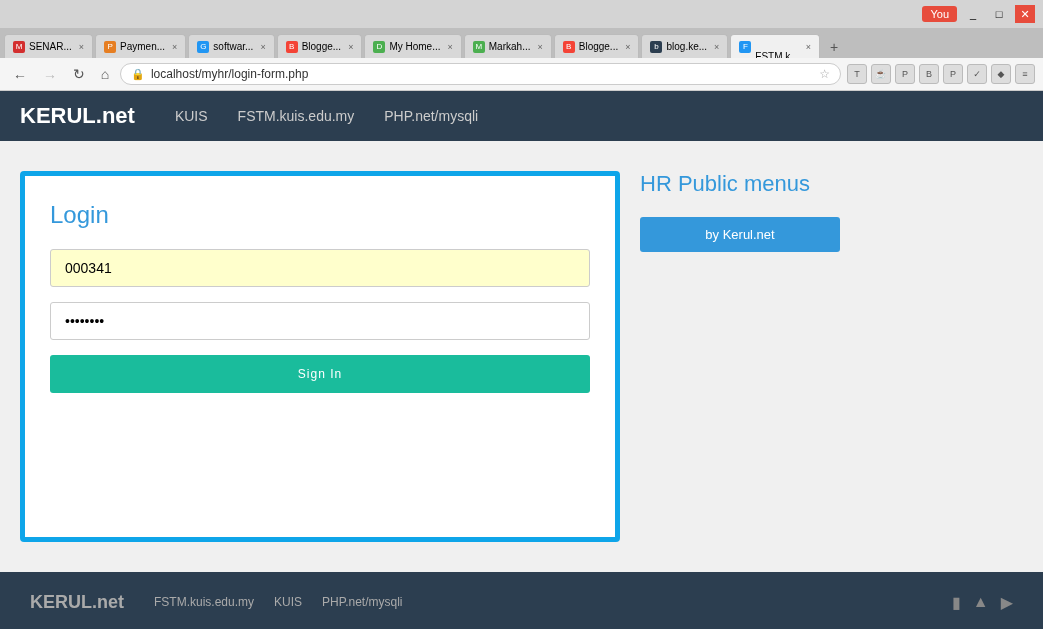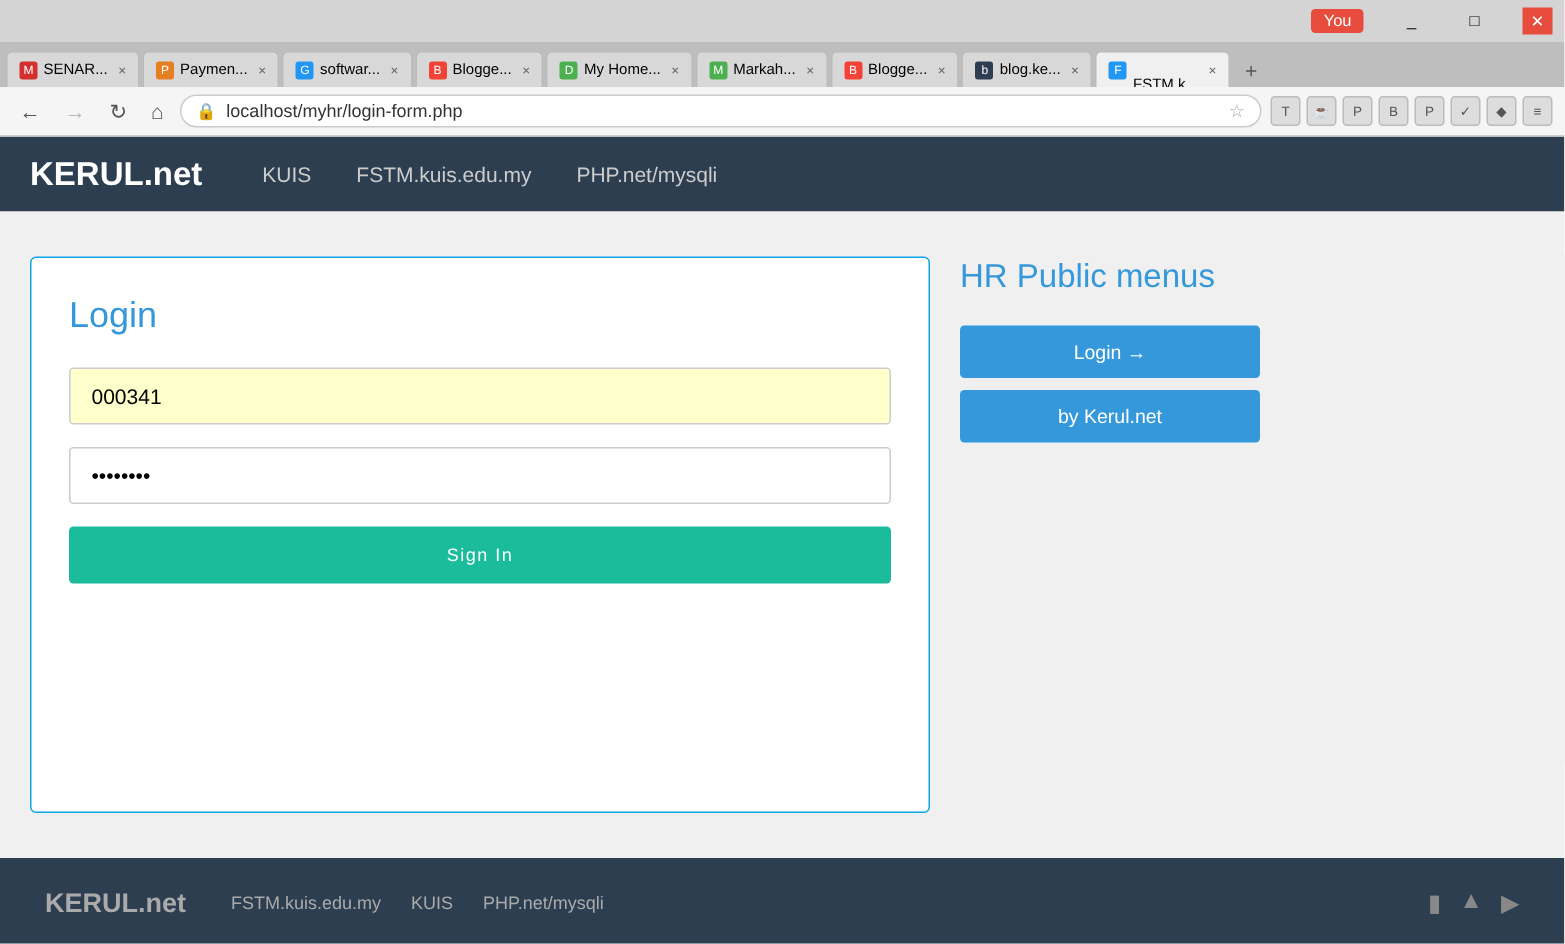--- a/index.html
+++ b/index.html
@@ -58,21 +58,21 @@
     .site-nav-links { display: flex; gap: 30px; }
     .nav-link { color: #ccc; text-decoration: none; font-size: 14px; }
 
     
     .site-content {
       display: flex; padding: 30px 20px; gap: 20px; background: #f0f0f0; min-height: calc(629px - 88px - 50px - 60px);
     }
 
     
     .login-card {
-      background: white; border: 1px solid #0ea5e9; border-radius: 4px; padding: 25px 25px; flex: 1; max-width: 600px;
+      background: white; border: 5px solid #0ea5e9; border-radius: 4px; padding: 25px 25px; flex: 1; max-width: 600px;
     }
     .login-title { color: #3498db; font-size: 24px; font-weight: normal; margin-bottom: 20px; }
     .form-input {
       width: 100%; padding: 10px 14px; border: 1px solid #ccc; border-radius: 3px; font-size: 14px;
       margin-bottom: 15px; outline: none;
     }
     .input-username { background: #ffffcc; }
     .signin-btn {
       width: 100%; padding: 12px; background: #1abc9c; color: white; border: none; border-radius: 3px;
       font-size: 12px; cursor: pointer; letter-spacing: 1px;
@@ -99,21 +99,21 @@
   </style>
 </head>
 <body>
 
 <div class="browser-chrome">
 
   <div class="title-bar">
     <div class="title-bar-left">
       
     </div>
-    <div style="display:flex; align-items:center; gap:22px;">
+    <div style="display:flex; align-items:center; gap:6px;">
       <span class="user-label">You</span>
       <button class="ctrl-btn ctrl-min">_</button>
       <button class="ctrl-btn ctrl-max">□</button>
       <button class="ctrl-btn ctrl-close">✕</button>
     </div>
   </div>
 
   <div class="tabs-row" id="tabs-row">
       <div class="browser-tab">
         <span style="width:12px;height:12px;background:#d32f2f;display:inline-block;border-radius:2px;font-size:8px;color:white;line-height:12px;text-align:center;flex-shrink:0;">M</span>
@@ -202,21 +202,20 @@
     <div class="login-card">
       <h2 class="login-title">Login</h2>
       <input class="form-input input-username" type="text" id="username-field" value="000341" style="">
       <input class="form-input" type="password" id="password-field" value="12345678" style="">
       <button class="signin-btn">Sign In</button>
     </div>
 
     <div class="hr-sidebar">
       <h3 class="hr-title">HR Public menus</h3>
       <div id="sidebar-buttons">
-          <button class="sidebar-btn">Login →</button>
           <button class="sidebar-btn">by Kerul.net</button>
         </div>
     </div>
 
   </div>
 
   <footer class="site-footer">
     <span class="footer-logo">KERUL.net</span>
     <div class="footer-links" id="footer-links">
         <a class="footer-link" href="#">FSTM.kuis.edu.my</a>

